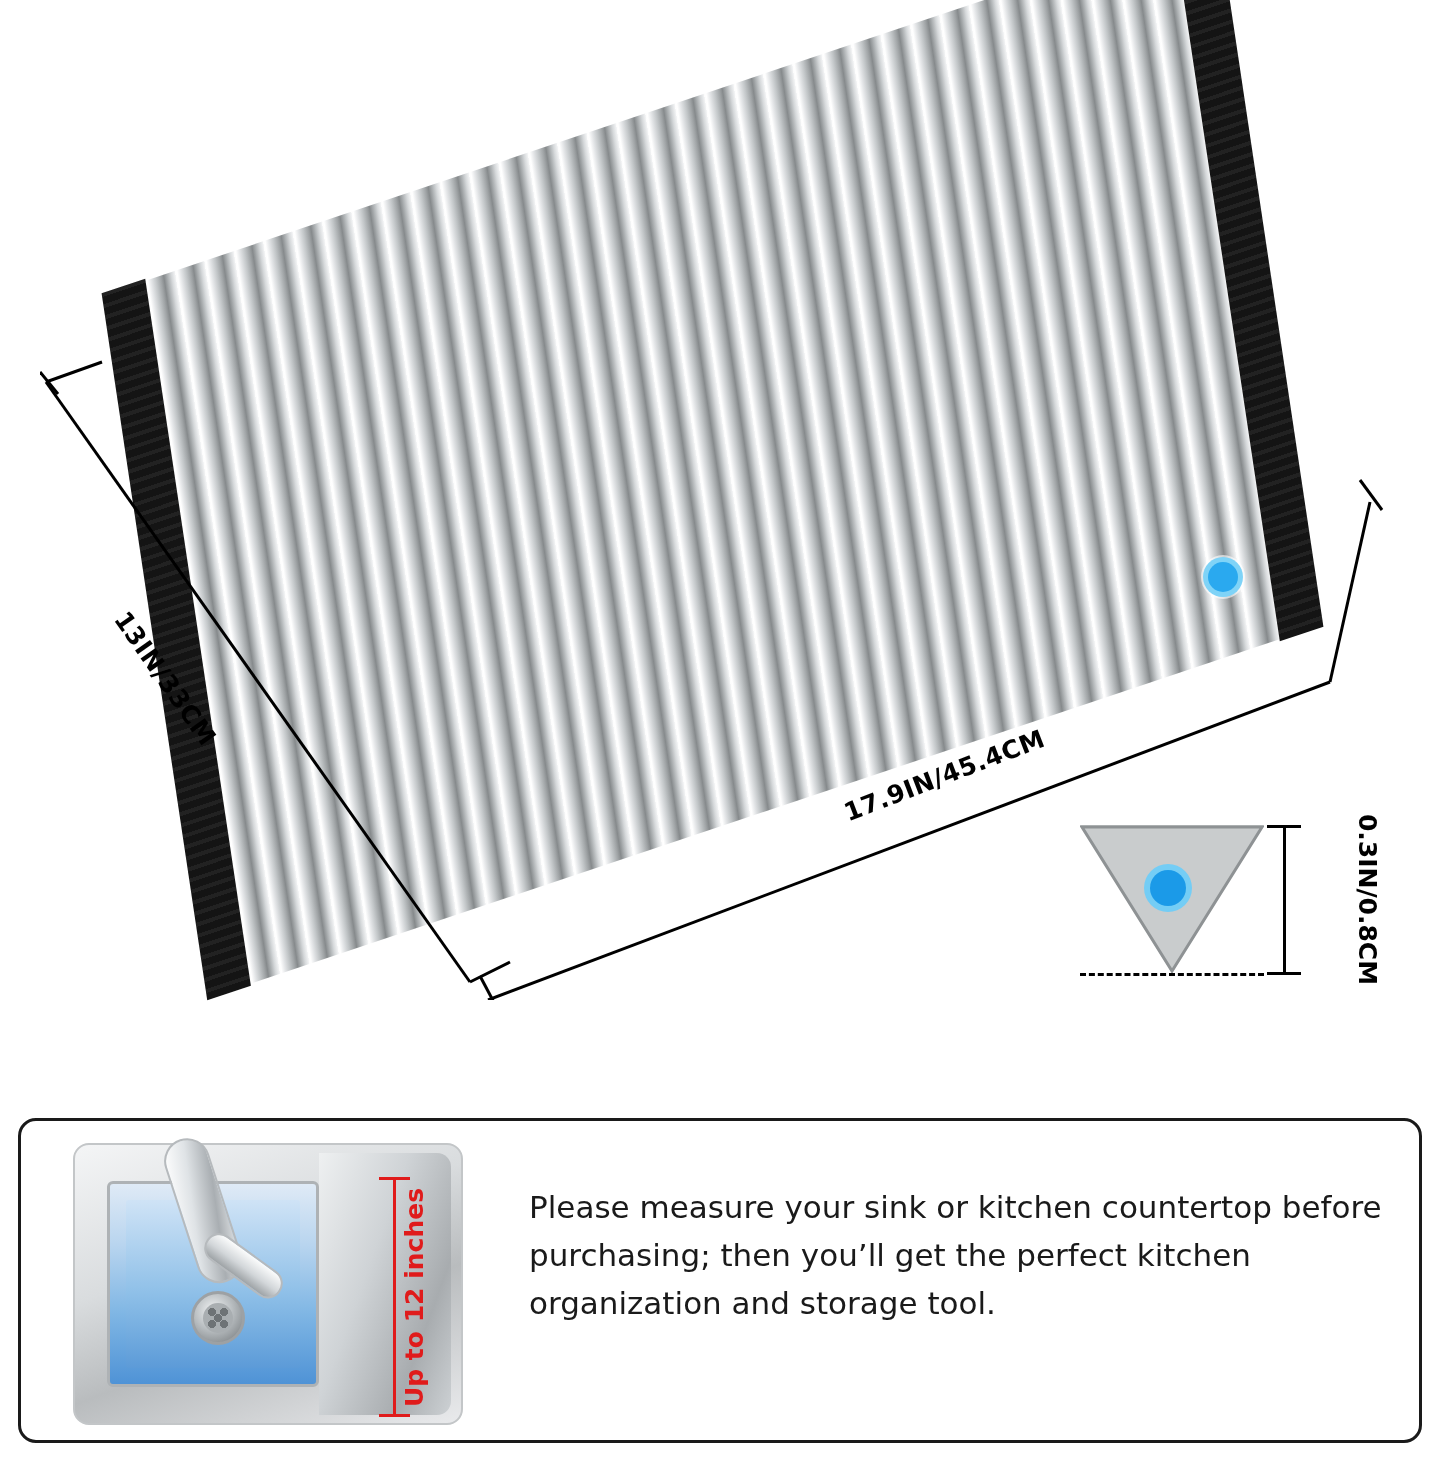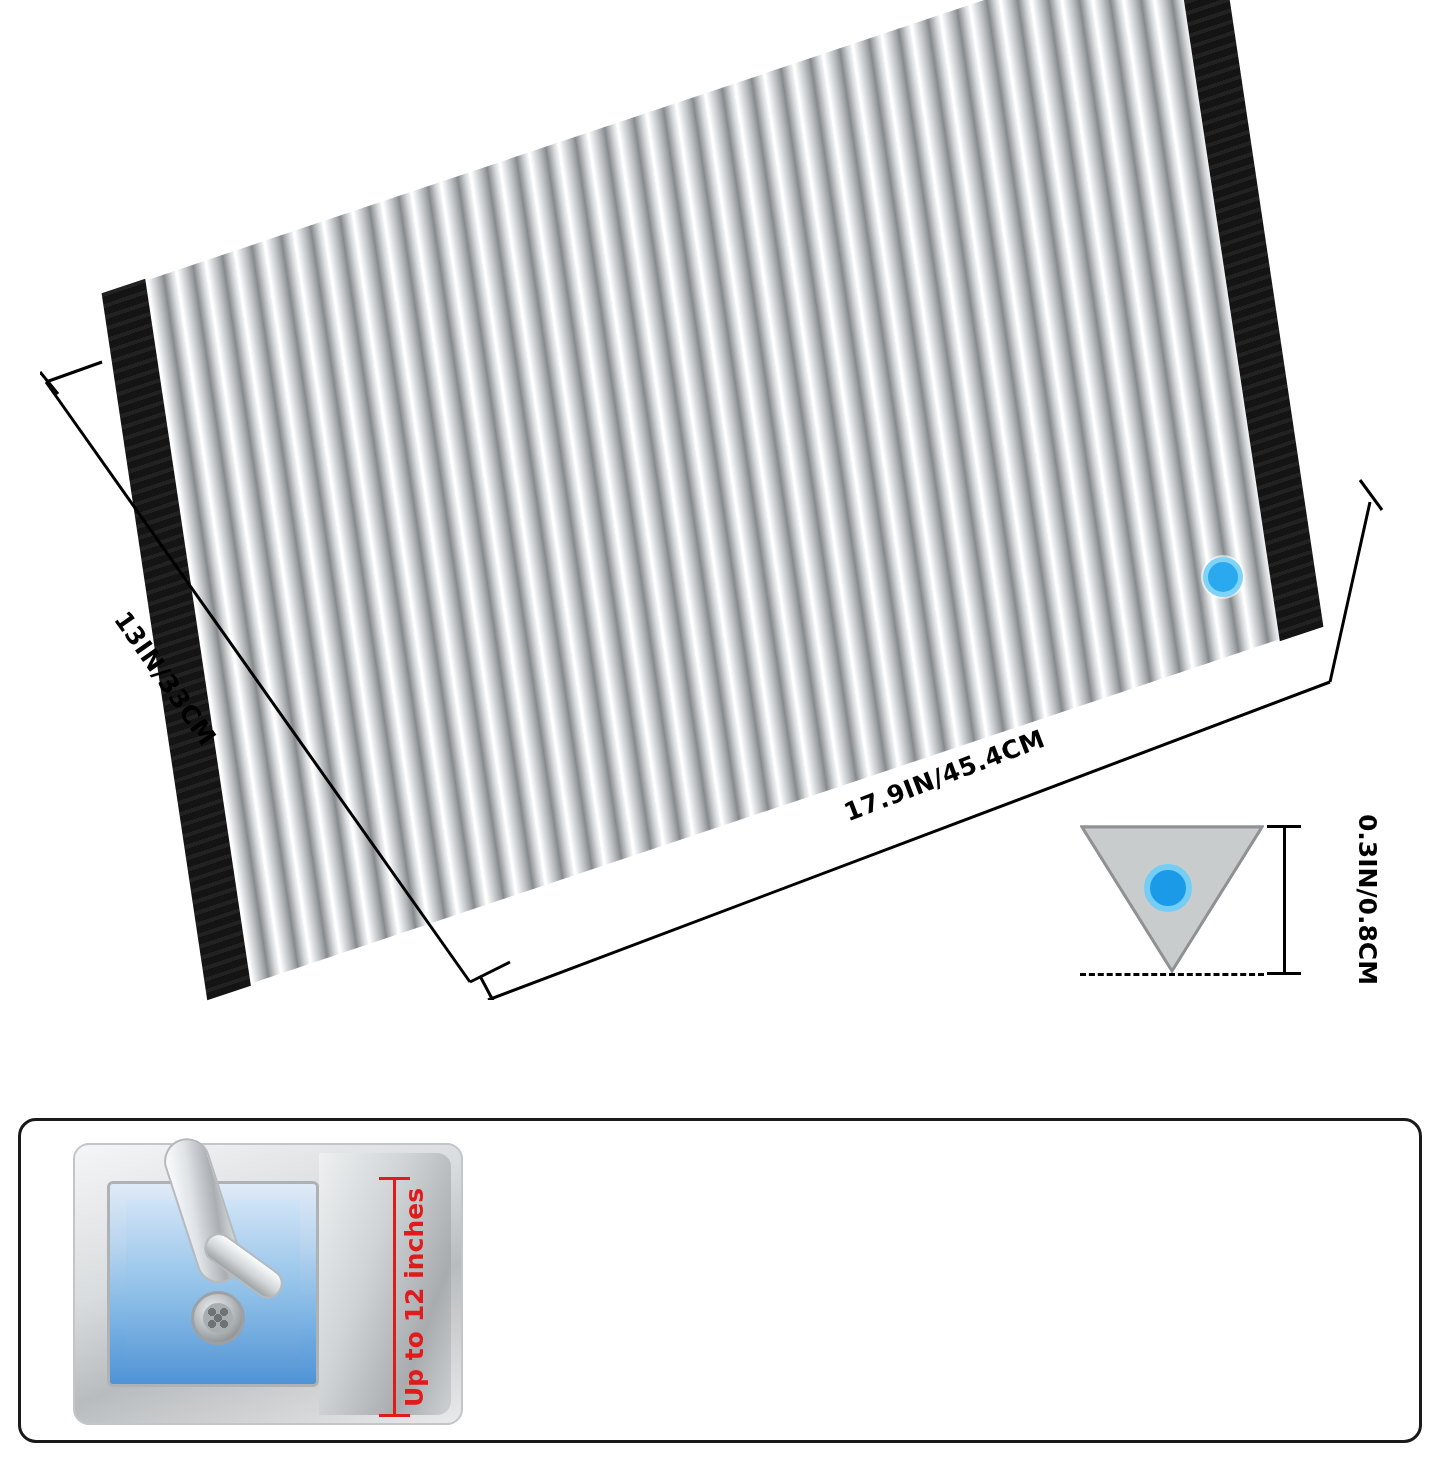--- a/index.html
+++ b/index.html
@@ -409,13 +409,14 @@
     </div>
 
     <div id="sink-measure">
       <div class="vline"></div>
       <div class="cap" style="top:0;"></div>
       <div class="cap" style="top:237px;"></div>
       <div class="lbl">Up to 12 inches</div>
     </div>
   </div>
 
+  <div id="note-text">Please measure your sink or kitchen countertop before purchasing; then you’ll get the perfect kitchen organization and storage tool.</div>
 </div>
 
 </body></html>

